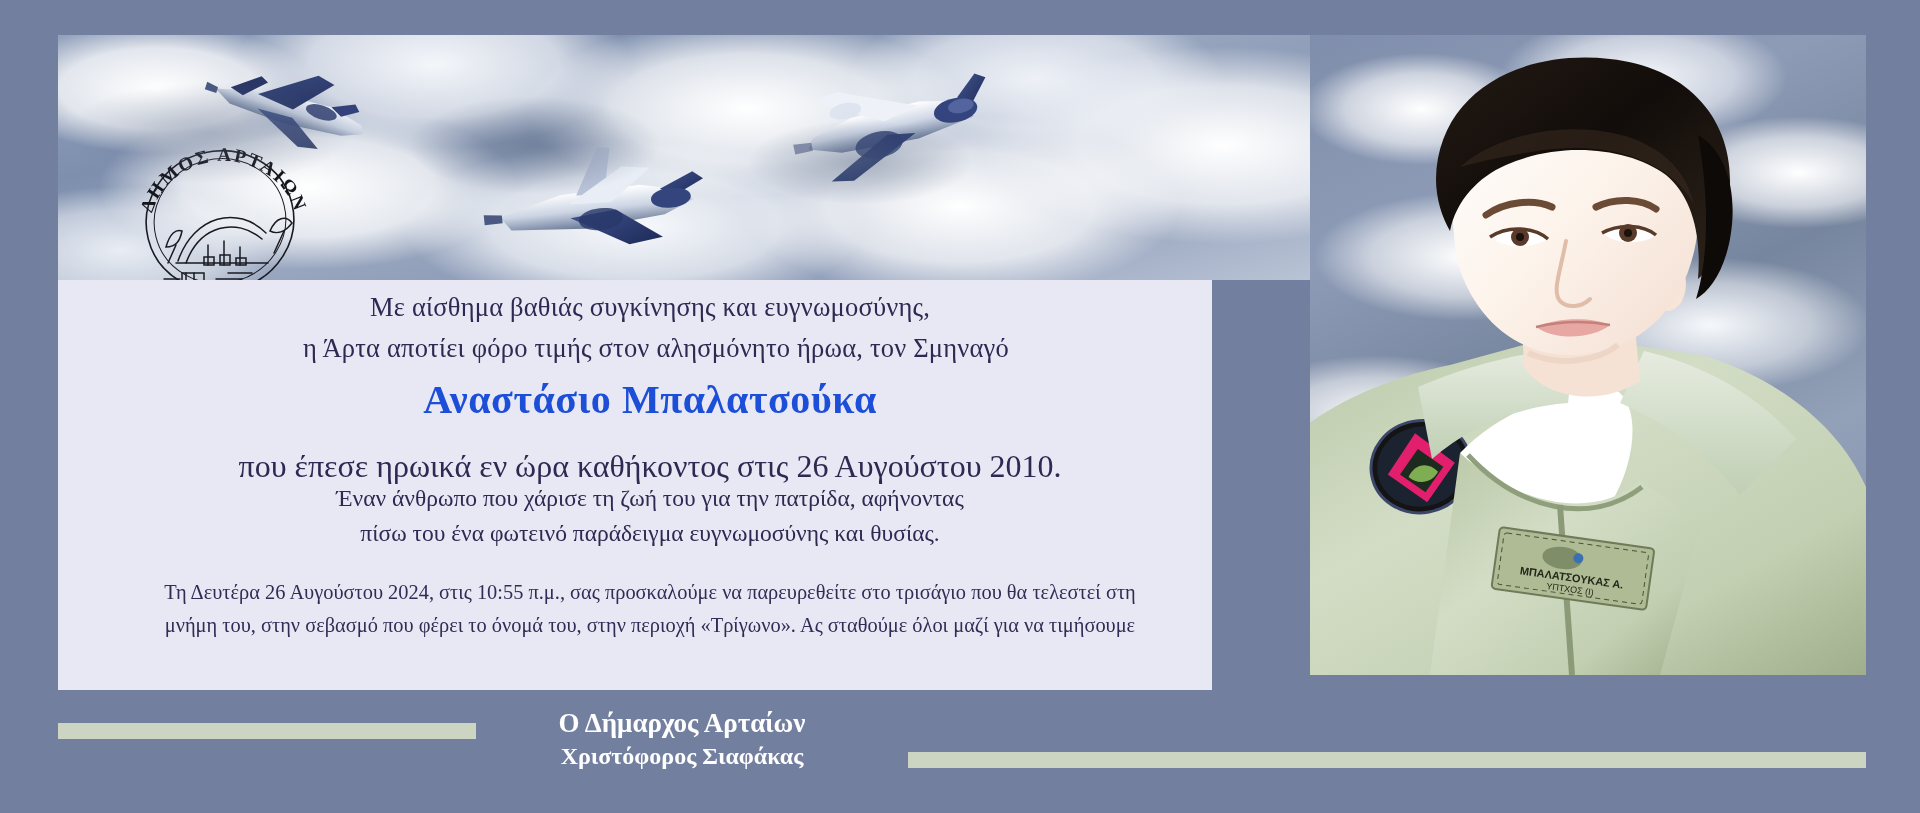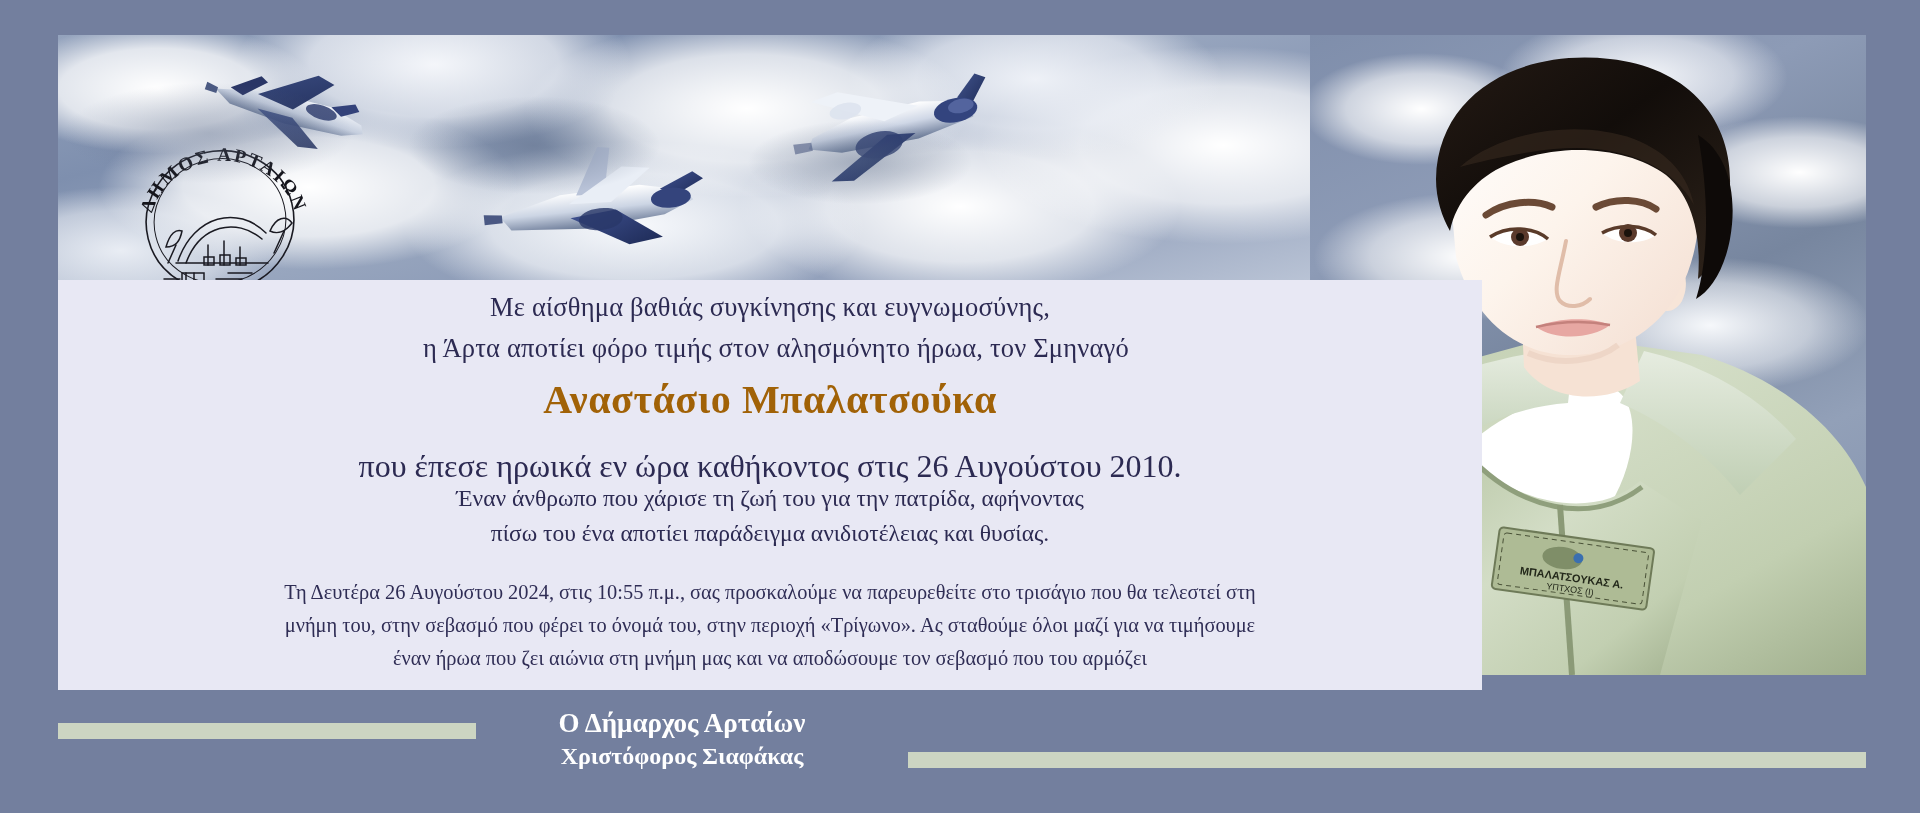--- a/index.html
+++ b/index.html
@@ -59,34 +59,35 @@
       radial-gradient(ellipse 180px 75px at 12% 72%, #ffffff 0%, rgba(255,255,255,.55) 50%, rgba(255,255,255,0) 80%),
       radial-gradient(ellipse 210px 80px at 55% 88%, #ffffff 0%, rgba(255,255,255,.55) 50%, rgba(255,255,255,0) 80%),
       linear-gradient(155deg,#7f8eab 0%,#8d9bb6 30%,#77869f 55%,#92a0b8 80%,#8695b0 100%);
   }
   .portrait-photo{
     position:absolute;left:0;top:0;width:556px;height:640px;
   }
 
   
   .card{
-    position:absolute;left:58px;top:280px;width:1424px;height:410px;
+    position:absolute;left:58px;top:280px;width:1124px;height:410px;
     background:#e8e8f4;
+    padding-left:30px;
   }
   .card-inner{
     position:relative;width:100%;height:100%;
     color:#2c2a52;
     text-align:center;
   }
   .line{line-height:1.18;}
   .l1{position:absolute;left:0;right:0;top:12px;font-size:26.5px;letter-spacing:.2px;}
   .l2{position:absolute;left:0;right:0;top:53px;font-size:26.5px;letter-spacing:.2px;margin-left:12px;}
   .hero-name{
     position:absolute;left:0;right:0;top:96px;
-    font-size:40px;font-weight:700;letter-spacing:.6px;color:#a16207;
+    font-size:40px;font-weight:700;letter-spacing:.6px;color:#1d4ed8;
   }
   .l3{position:absolute;left:0;right:0;top:168px;font-size:32px;}
   .l4{position:absolute;left:0;right:0;top:205px;font-size:23.5px;}
   .l5{position:absolute;left:0;right:0;top:240px;font-size:23.5px;}
   .p2{
     position:absolute;left:28px;right:28px;top:296px;
     font-size:20.4px;line-height:1.62;color:#2f2d55;
   }
   .p2 span{display:block;}
 
@@ -306,25 +307,24 @@
     </svg>
   </div>
 
   <div class="card">
     <div class="card-inner">
       <div class="line l1">Με αίσθημα βαθιάς συγκίνησης και ευγνωμοσύνης,</div>
       <div class="line l2">η Άρτα αποτίει φόρο τιμής στον αλησμόνητο ήρωα, τον Σμηναγό</div>
       <div class="hero-name">Αναστάσιο Μπαλατσούκα</div>
       <div class="line l3">που έπεσε ηρωικά εν ώρα καθήκοντος στις 26 Αυγούστου 2010.</div>
       <div class="line l4">Έναν άνθρωπο που χάρισε τη ζωή του  για την πατρίδα, αφήνοντας</div>
-      <div class="line l5">πίσω του ένα αποτίει παράδειγμα ανιδιοτέλειας και θυσίας.</div>
+      <div class="line l5">πίσω του ένα φωτεινό παράδειγμα ευγνωμοσύνης και θυσίας.</div>
       <div class="p2">
         <span>Τη Δευτέρα 26 Αυγούστου 2024, στις 10:55 π.μ.,   σας προσκαλούμε να παρευρεθείτε στο τρισάγιο  που θα τελεστεί στη</span>
         <span>μνήμη του, στην σεβασμό που φέρει  το όνομά του, στην περιοχή «Τρίγωνο».  Ας σταθούμε όλοι μαζί για να τιμήσουμε</span>
-        <span>έναν ήρωα που ζει αιώνια στη μνήμη μας  και να αποδώσουμε τον σεβασμό που του αρμόζει</span>
       </div>
     </div>
   </div>
 
   <div class="bar-left"></div>
   <div class="bar-right"></div>
   <div class="signature">
     <div class="sig-role">Ο Δήμαρχος Αρταίων</div>
     <div class="sig-name">Χριστόφορος Σιαφάκας</div>
   </div>

